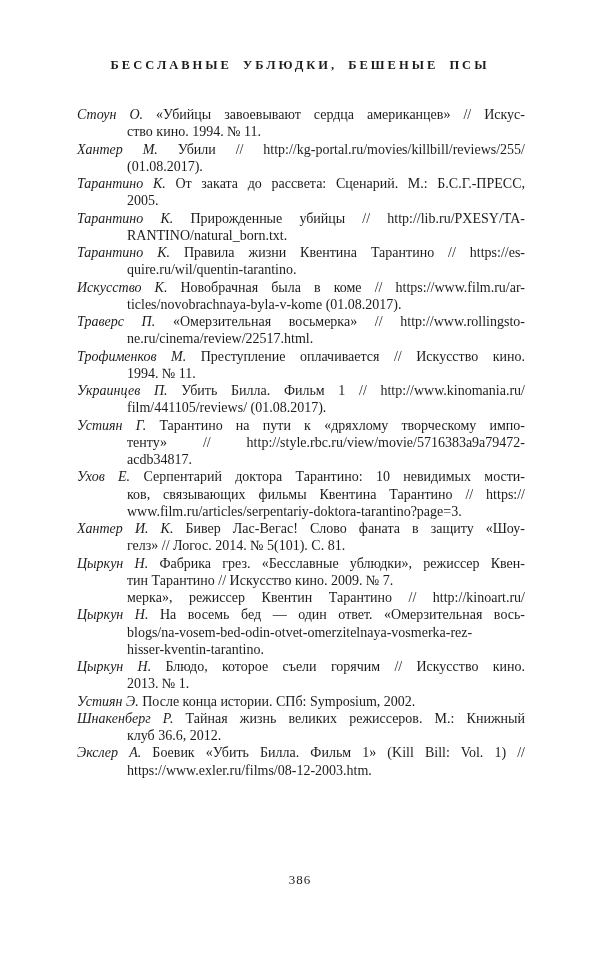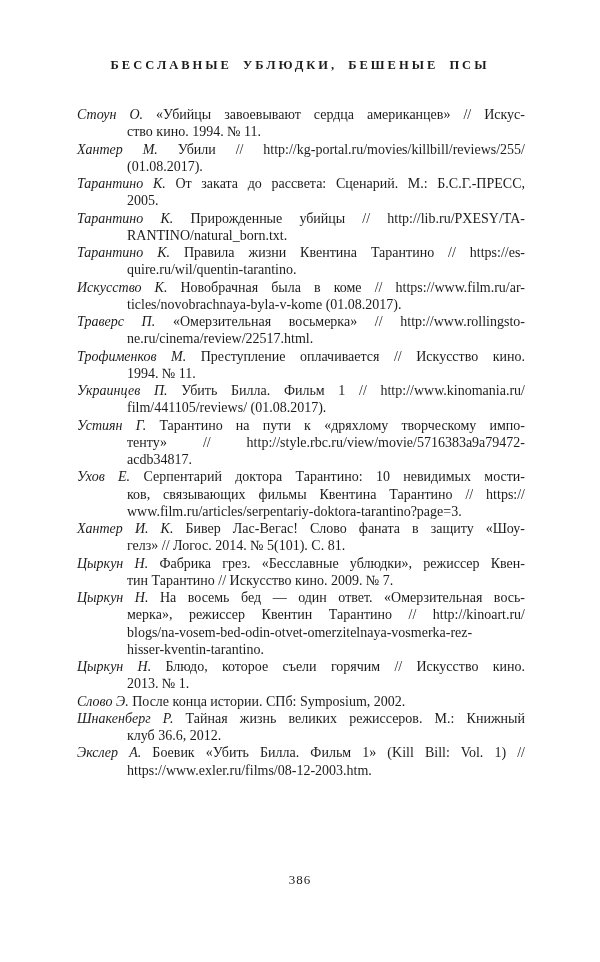--- a/index.html
+++ b/index.html
@@ -109,31 +109,31 @@
       </div>
       <div class="entry">
         <div class="line first"><span class="author">Хантер И. К. </span>Бивер Лас-Вегас! Слово фаната в защиту «Шоу-</div>
         <div class="line cont last">гелз» // Логос. 2014. № 5(101). С. 81.</div>
       </div>
       <div class="entry">
         <div class="line first"><span class="author">Цыркун Н. </span>Фабрика грез. «Бесславные ублюдки», режиссер Квен-</div>
         <div class="line cont last">тин Тарантино // Искусство кино. 2009. № 7.</div>
       </div>
       <div class="entry">
+        <div class="line cont">мерка», режиссер Квентин Тарантино // http://kinoart.ru/</div>
         <div class="line first"><span class="author">Цыркун Н. </span>На восемь бед — один ответ. «Омерзительная вось-</div>
-        <div class="line cont">мерка», режиссер Квентин Тарантино // http://kinoart.ru/</div>
         <div class="line cont">blogs/na-vosem-bed-odin-otvet-omerzitelnaya-vosmerka-rez-</div>
         <div class="line cont last">hisser-kventin-tarantino.</div>
       </div>
       <div class="entry">
         <div class="line first"><span class="author">Цыркун Н. </span>Блюдо, которое съели горячим // Искусство кино.</div>
         <div class="line cont last">2013. № 1.</div>
       </div>
       <div class="entry">
-        <div class="line first last"><span class="author">Слово Э. </span>После конца истории. СПб: Symposium, 2002.</div>
+        <div class="line first last"><span class="author">Устиян Э. </span>После конца истории. СПб: Symposium, 2002.</div>
       </div>
       <div class="entry">
         <div class="line first"><span class="author">Шнакенберг Р. </span>Тайная жизнь великих режиссеров. М.: Книжный</div>
         <div class="line cont last">клуб 36.6, 2012.</div>
       </div>
       <div class="entry">
         <div class="line first"><span class="author">Экслер А. </span>Боевик «Убить Билла. Фильм 1» (Kill Bill: Vol. 1) //</div>
         <div class="line cont last">https://www.exler.ru/films/08-12-2003.htm.</div>
       </div>
     </div>

